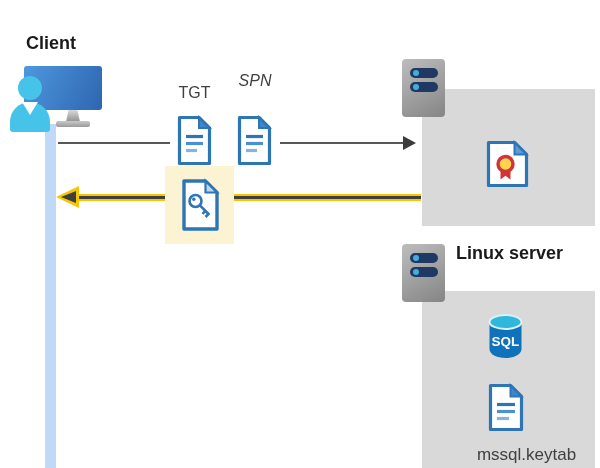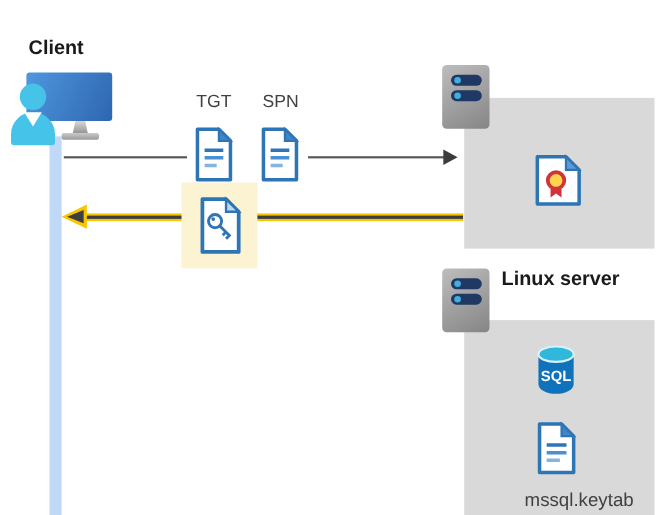--- a/index.html
+++ b/index.html
@@ -11,21 +11,21 @@
   .abs{position:absolute;}
 
   
   .title{font-weight:bold;font-size:18px;color:#1a1a1a;line-height:21px;}
   .small-label{font-size:16px;color:#404040;text-align:center;}
 
   .client-label{left:26px;top:4px;}
   .dc-title{left:455px;top:5px;width:120px;}
   .linux-title{left:456px;top:214px;white-space:nowrap;}
   .tgt-label{left:172px;top:55px;width:45px;}
-  .spn-label{left:232px;top:55px;width:46px;}
+  .spn-label{left:232px;top:43px;width:46px;font-style:italic;}
   .keytab-label{left:422px;top:416px;width:209px;text-align:center;font-size:17px;color:#404040;}
 
   
   .lane{left:45px;top:95px;width:11px;height:364px;background:#BFD9F7;z-index:1;}
 
   
   .graybox{background:#D9D9D9;z-index:0;}
   .dc-box{left:422px;top:60px;width:173px;height:137px;}
   .linux-box{left:422px;top:262px;width:173px;height:196px;}
 

